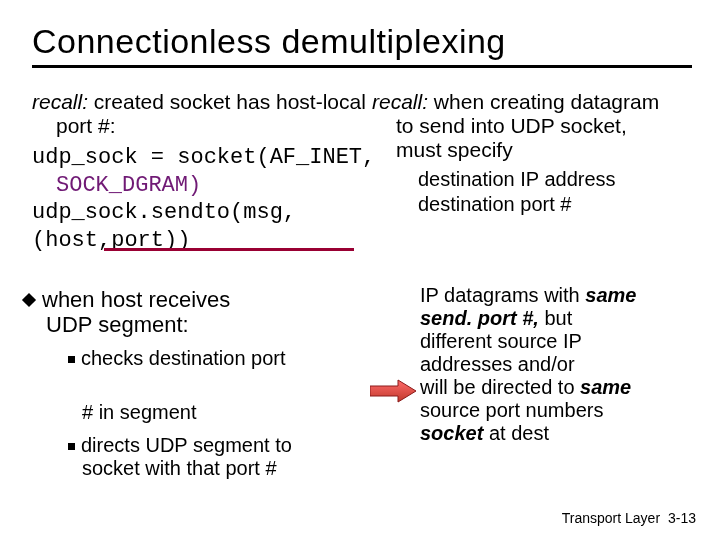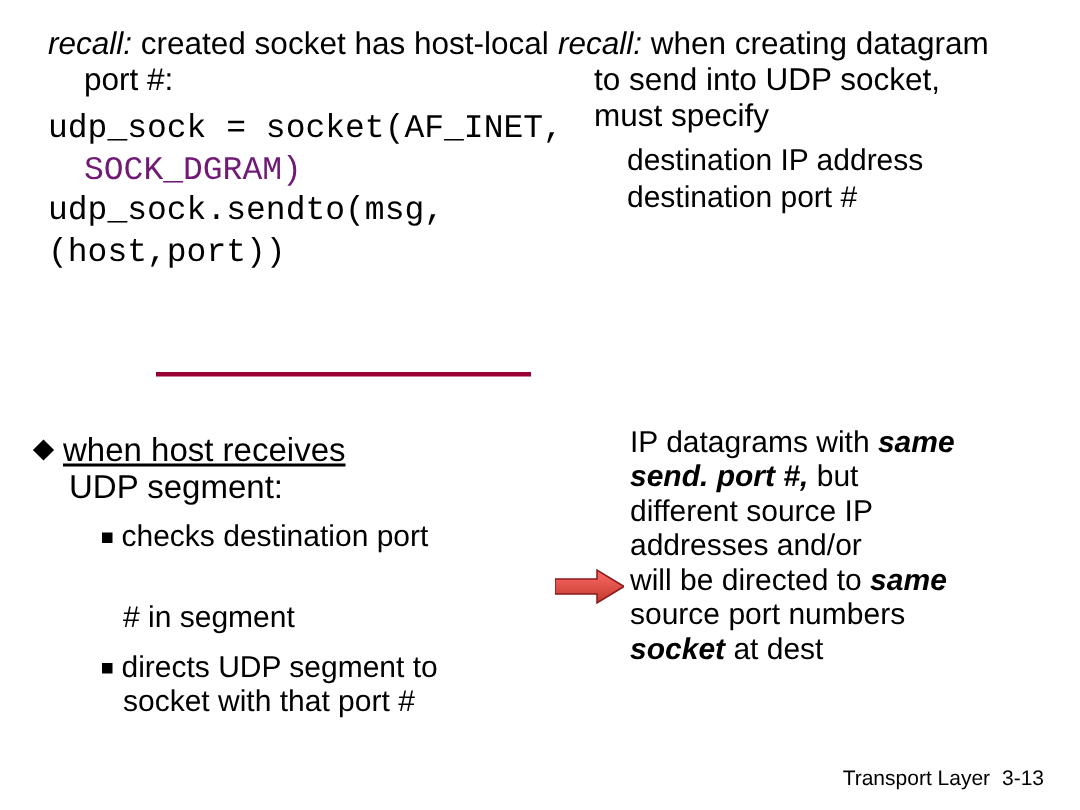--- a/index.html
+++ b/index.html
@@ -88,21 +88,20 @@
     background: #000;
     transform: rotate(45deg);
     margin-right: 8px;
     vertical-align: 2px;
   }
   .bl-main {
     padding-left: 0;
   }
   .bl-main-text {
     display: inline;
-    text-decoration: underline;
   }
   .bl-sub {
     padding-left: 44px;
     font-size: 20px;
     margin-top: 10px;
     line-height: 1.15;
   }
   .square {
     display: inline-block;
     width: 7px;
@@ -133,20 +132,21 @@
     font-size: 14px;
     color: #000;
   }
   .footer .label { font-family: Arial, sans-serif; }
 </style>
 </head>
 <body>
 
 <div class="slide">
 
+  <div class="title">Connectionless demultiplexing</div>
 
   <div class="row" style="height:150px;">
     <div class="recall-left">
       <div>
         <span class="italic">recall:</span><span> created socket has host-local</span>
       </div>
       <div class="indent">port #:</div>
       <div class="code" style="margin-top:6px;">
         <div>
           <span>udp_sock = socket(AF_INET,</span>

